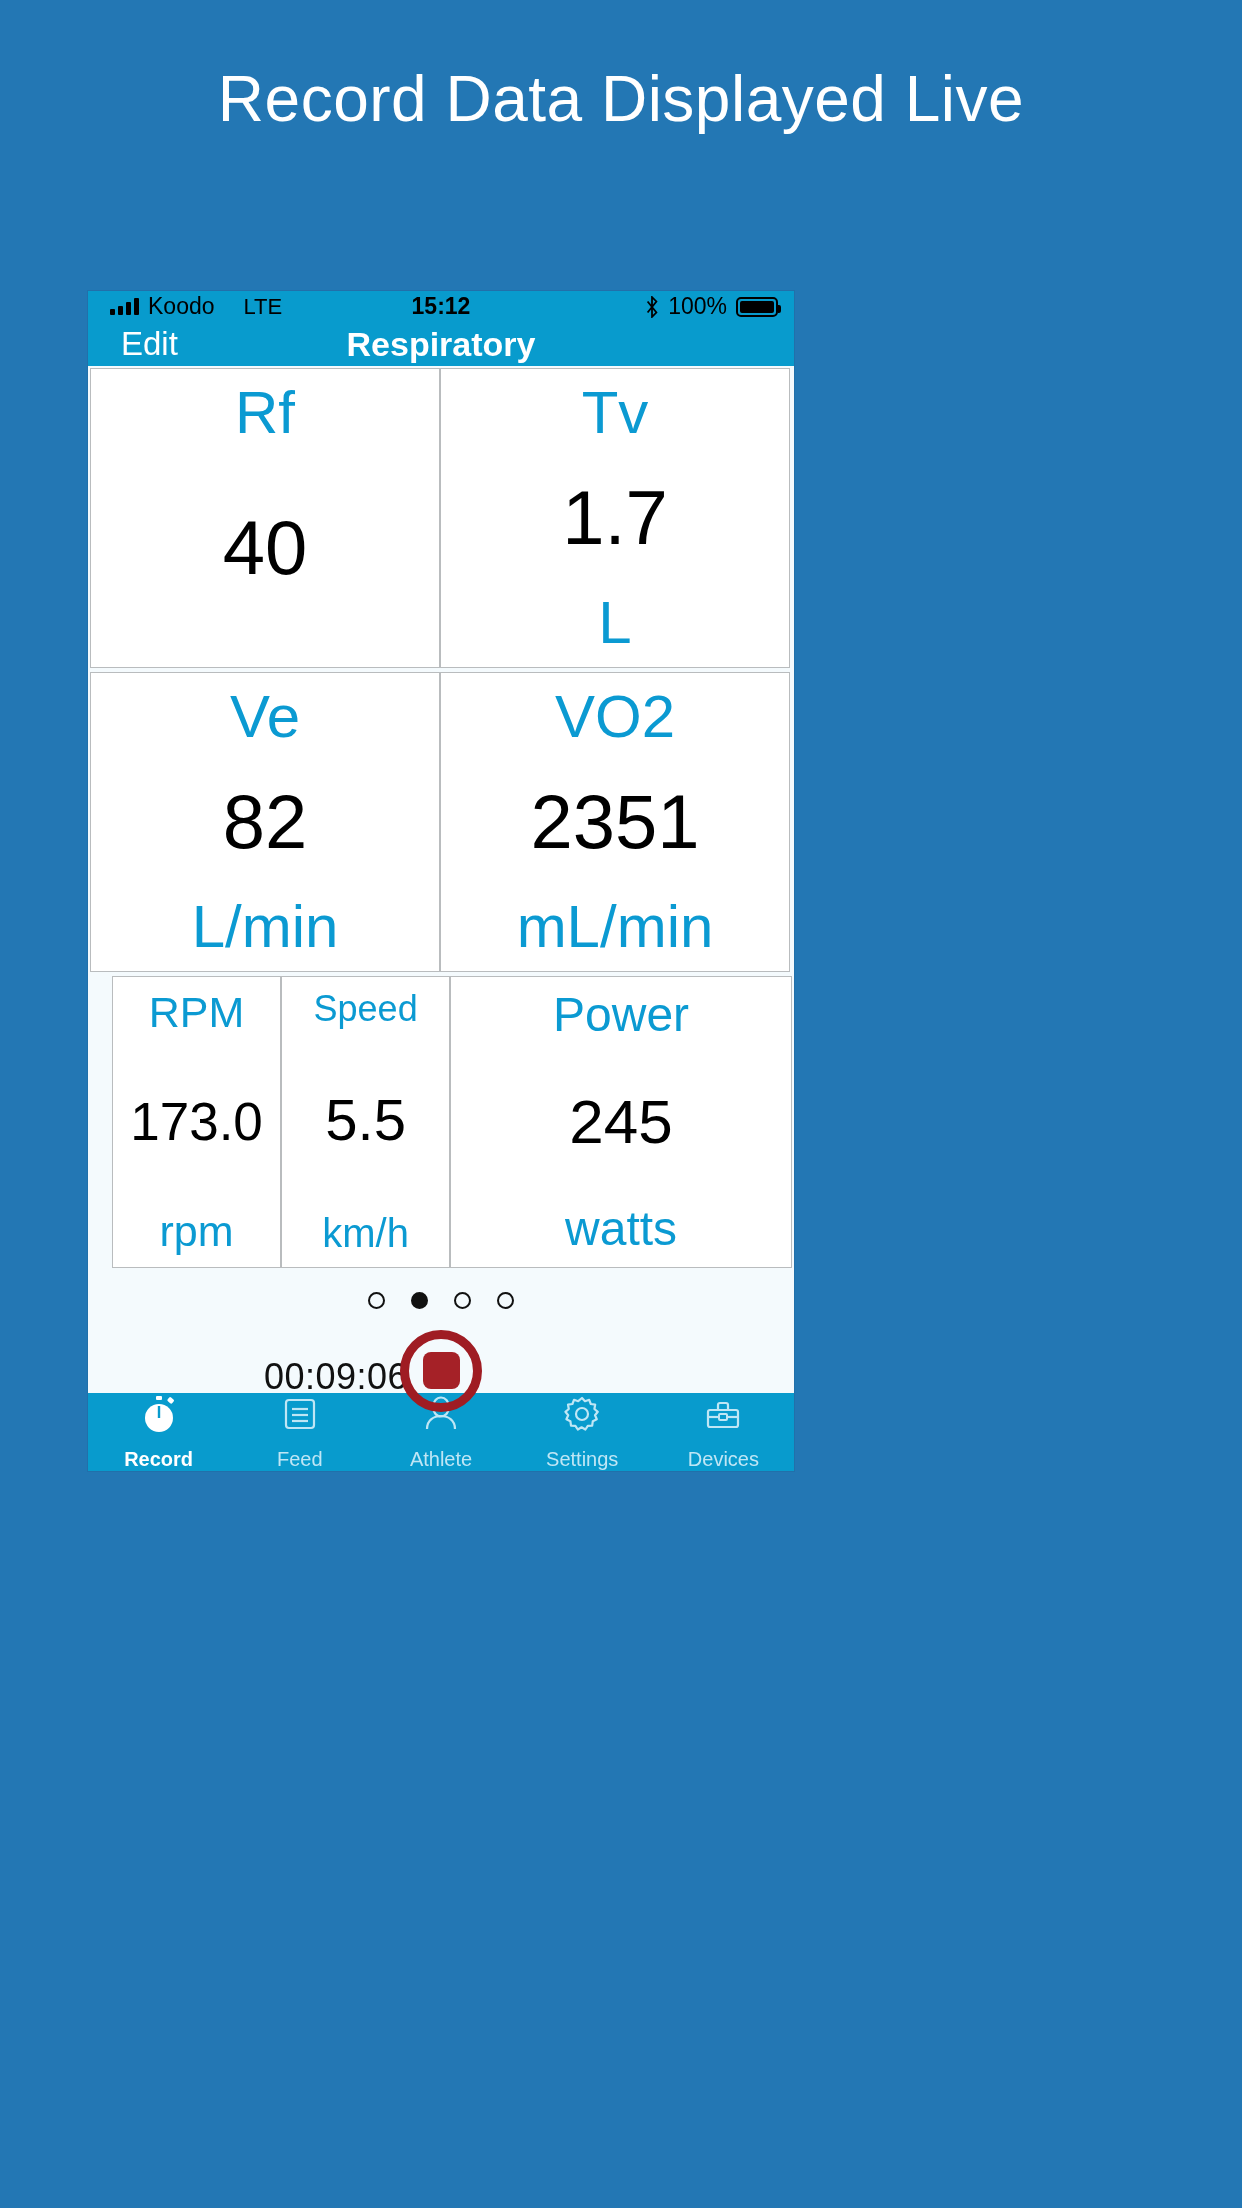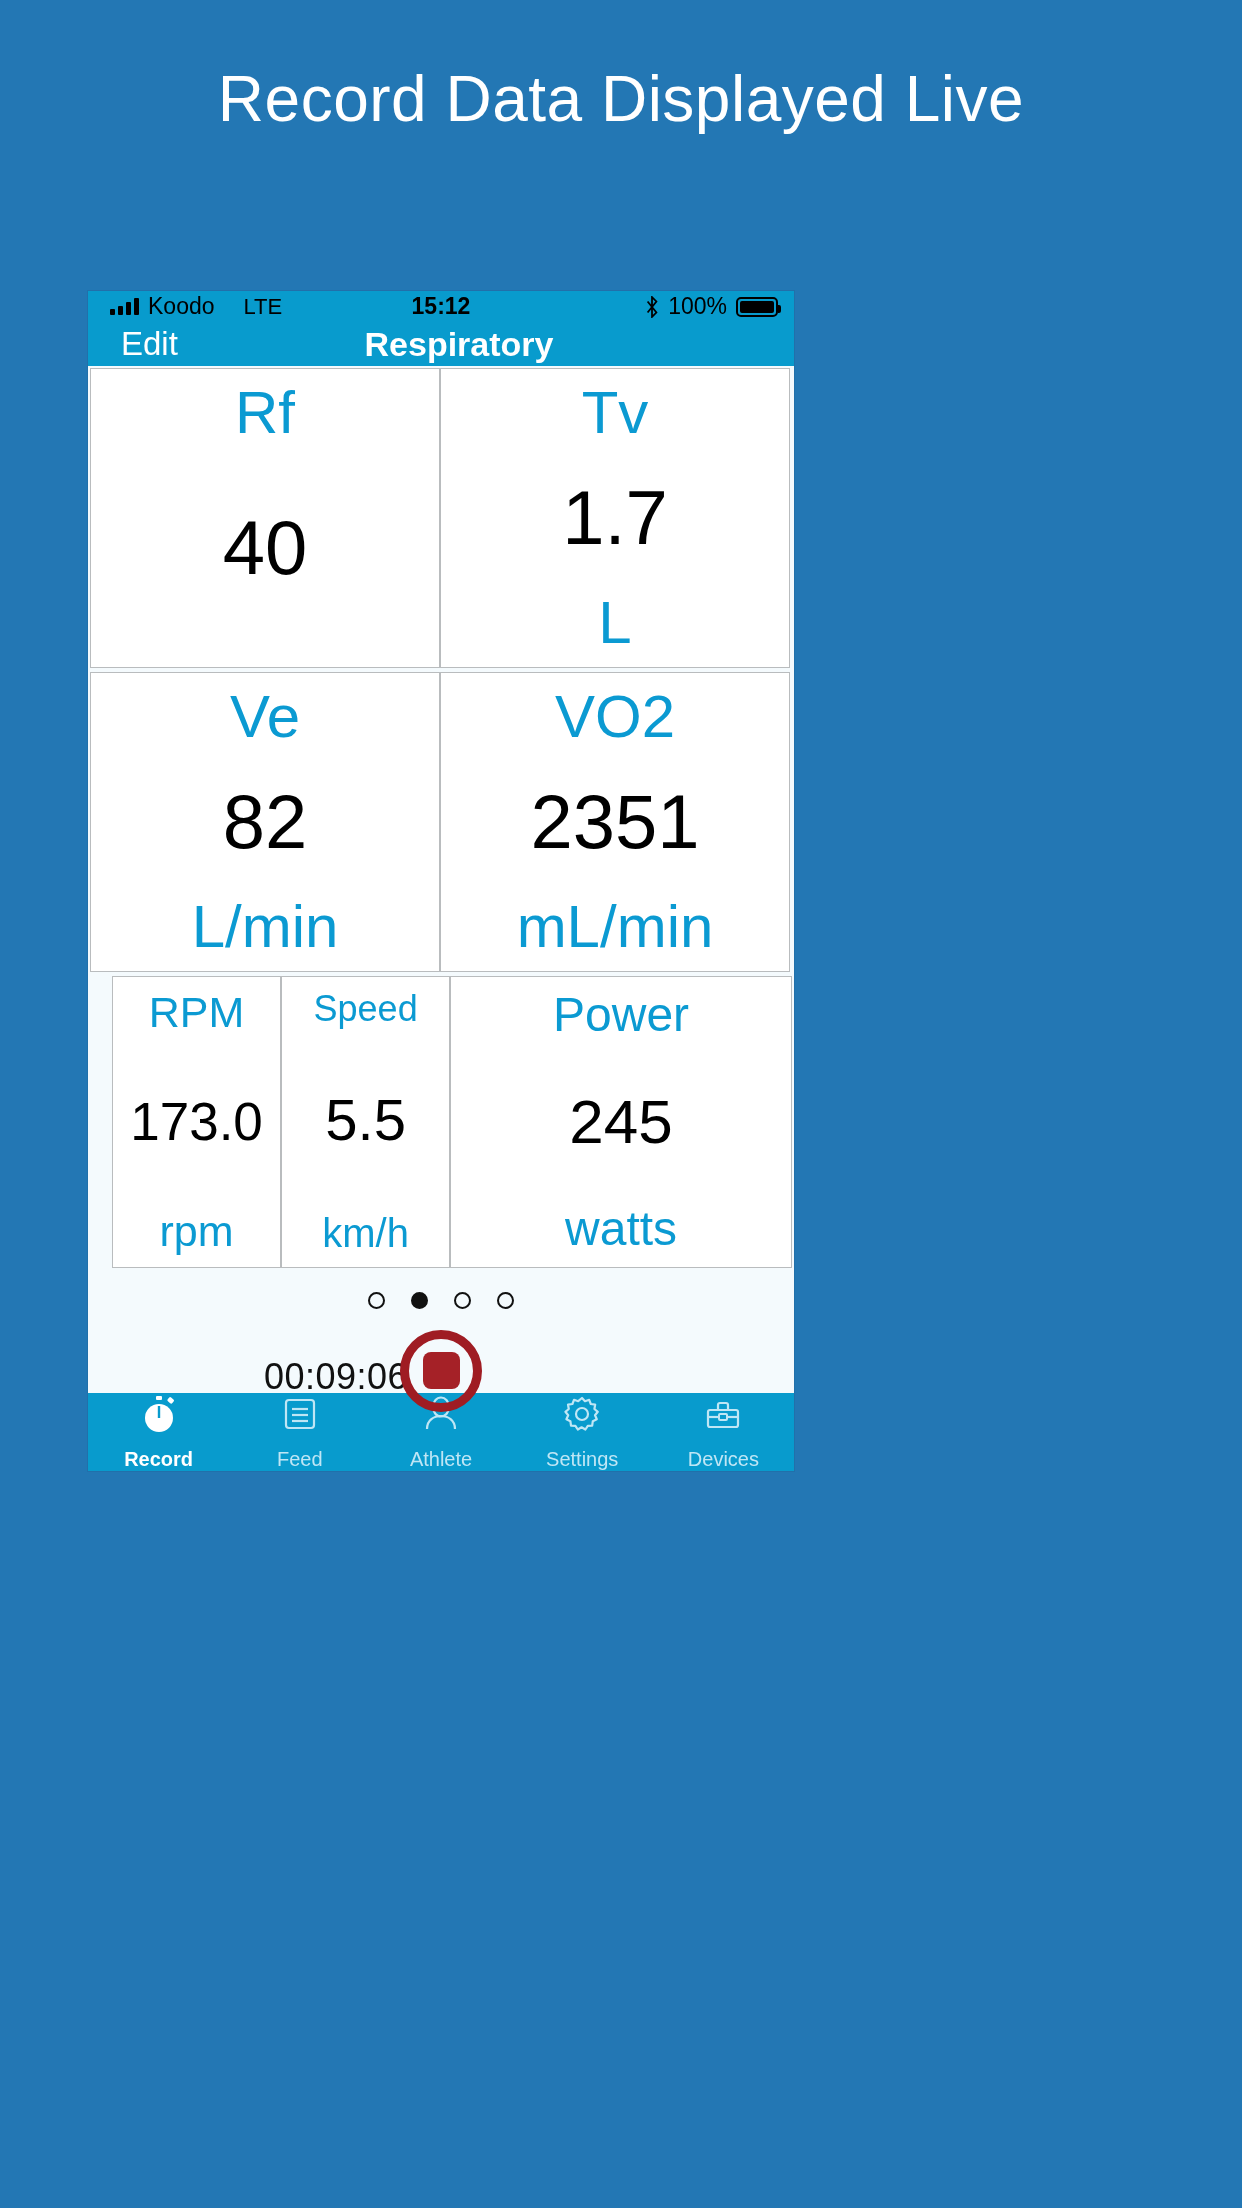--- a/index.html
+++ b/index.html
@@ -44,21 +44,21 @@
   .sb-batt-pct{font-size:23px;}
   .battery{width:42px;height:20px;border:2px solid #000;border-radius:5px;position:relative;box-sizing:border-box;padding:2px;}
   .battery::after{content:"";position:absolute;right:-5px;top:6px;width:3px;height:8px;background:#000;border-radius:0 2px 2px 0;}
   .battery span{display:block;height:100%;background:#000;border-radius:2px;}
   
   .navbar{
     height:61px;background:#089bcd;position:relative;
     display:flex;align-items:center;
   }
   .nav-edit{position:absolute;left:33px;color:#ffffff;font-size:33px;}
-  .nav-title{position:absolute;left:0;width:100%;text-align:center;color:#ffffff;font-size:34px;font-weight:bold;padding-left:18px;}
+  .nav-title{position:absolute;left:0;width:100%;text-align:center;color:#ffffff;font-size:34px;font-weight:bold;}
   
   .grid{flex:1;background:#f4fafd;padding:2px 2px 0 2px;box-sizing:border-box;}
   .grid-row{display:flex;gap:0;margin-bottom:4px;}
   .card{
     background:#ffffff;border:1px solid #b9bcbe;
     display:flex;flex-direction:column;align-items:center;justify-content:space-between;
     box-sizing:border-box;padding:14px 4px 14px 4px;overflow:hidden;
   }
   .row1 .card,.row2 .card{height:300px;width:350px;}
   .row3 .card{height:292px;}

